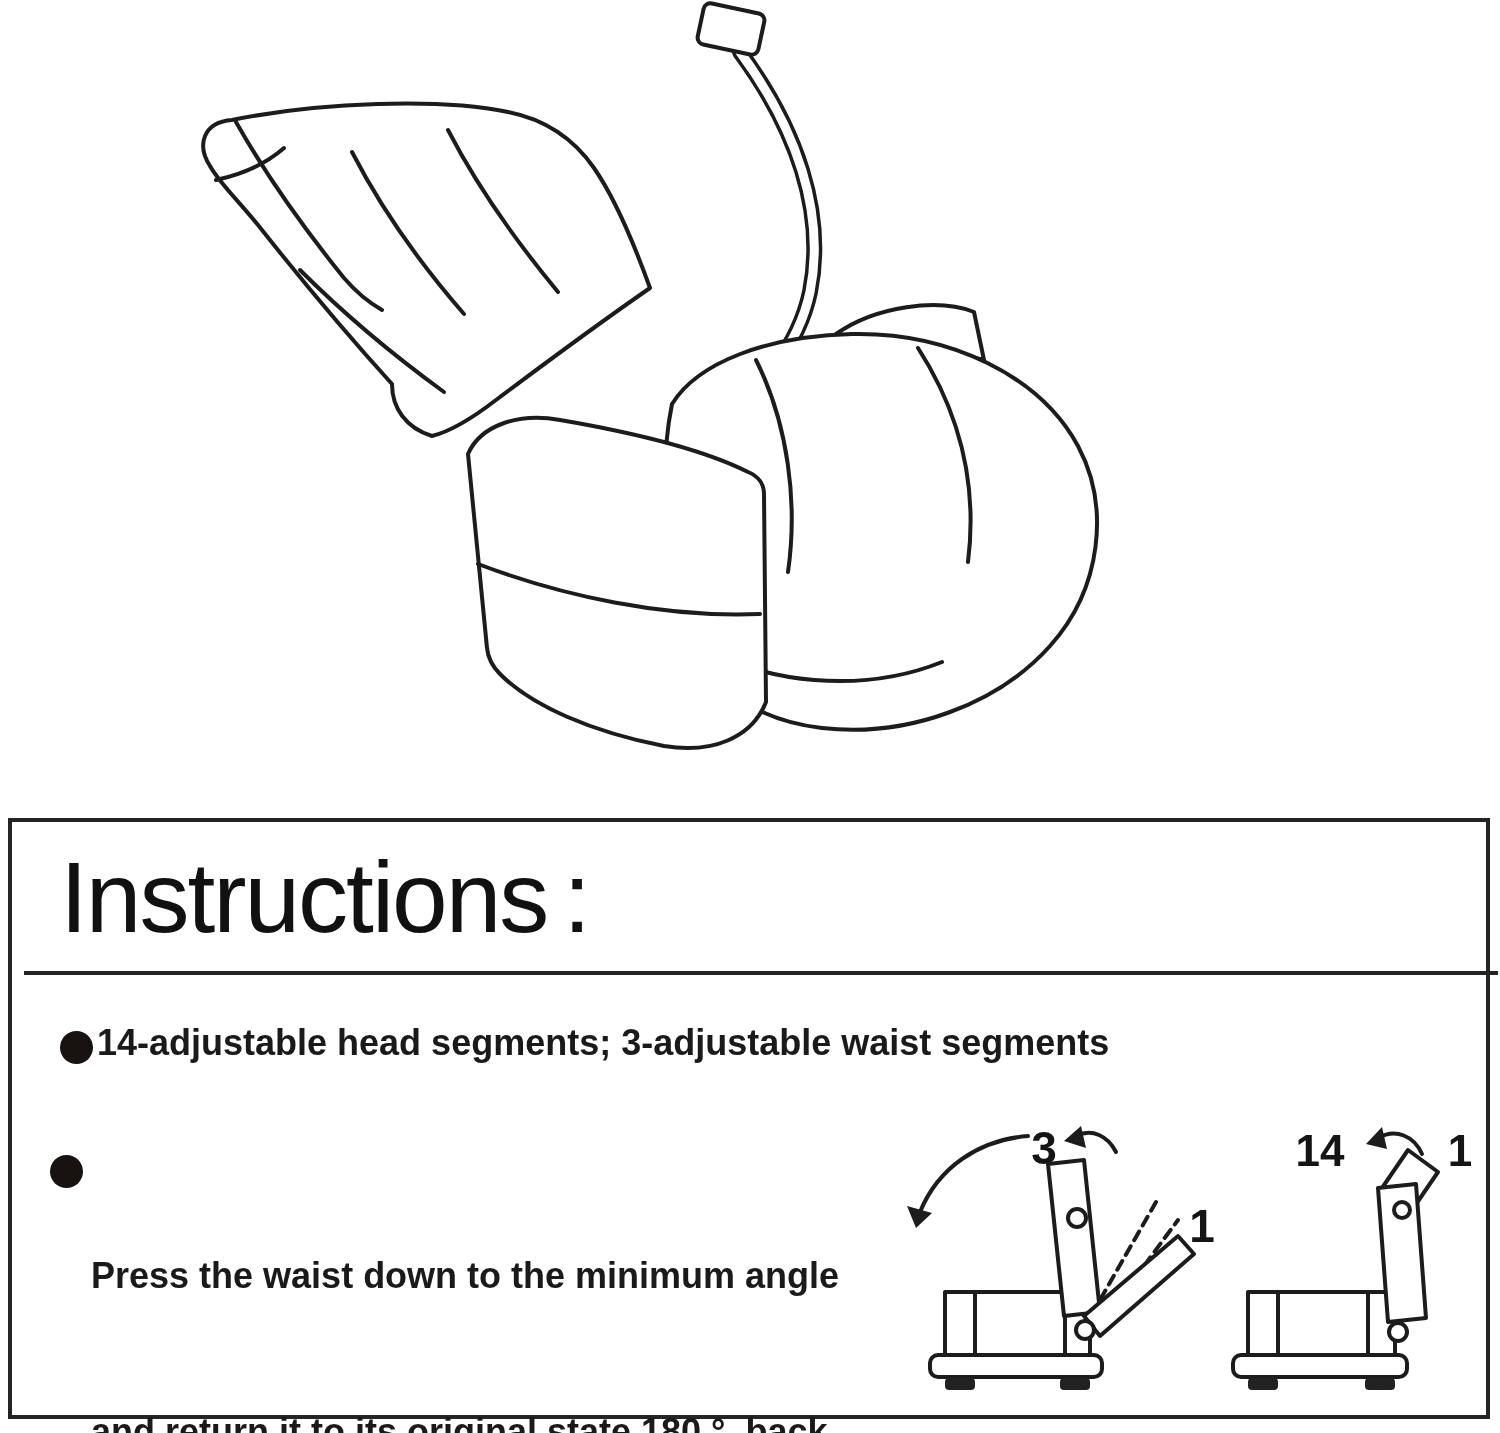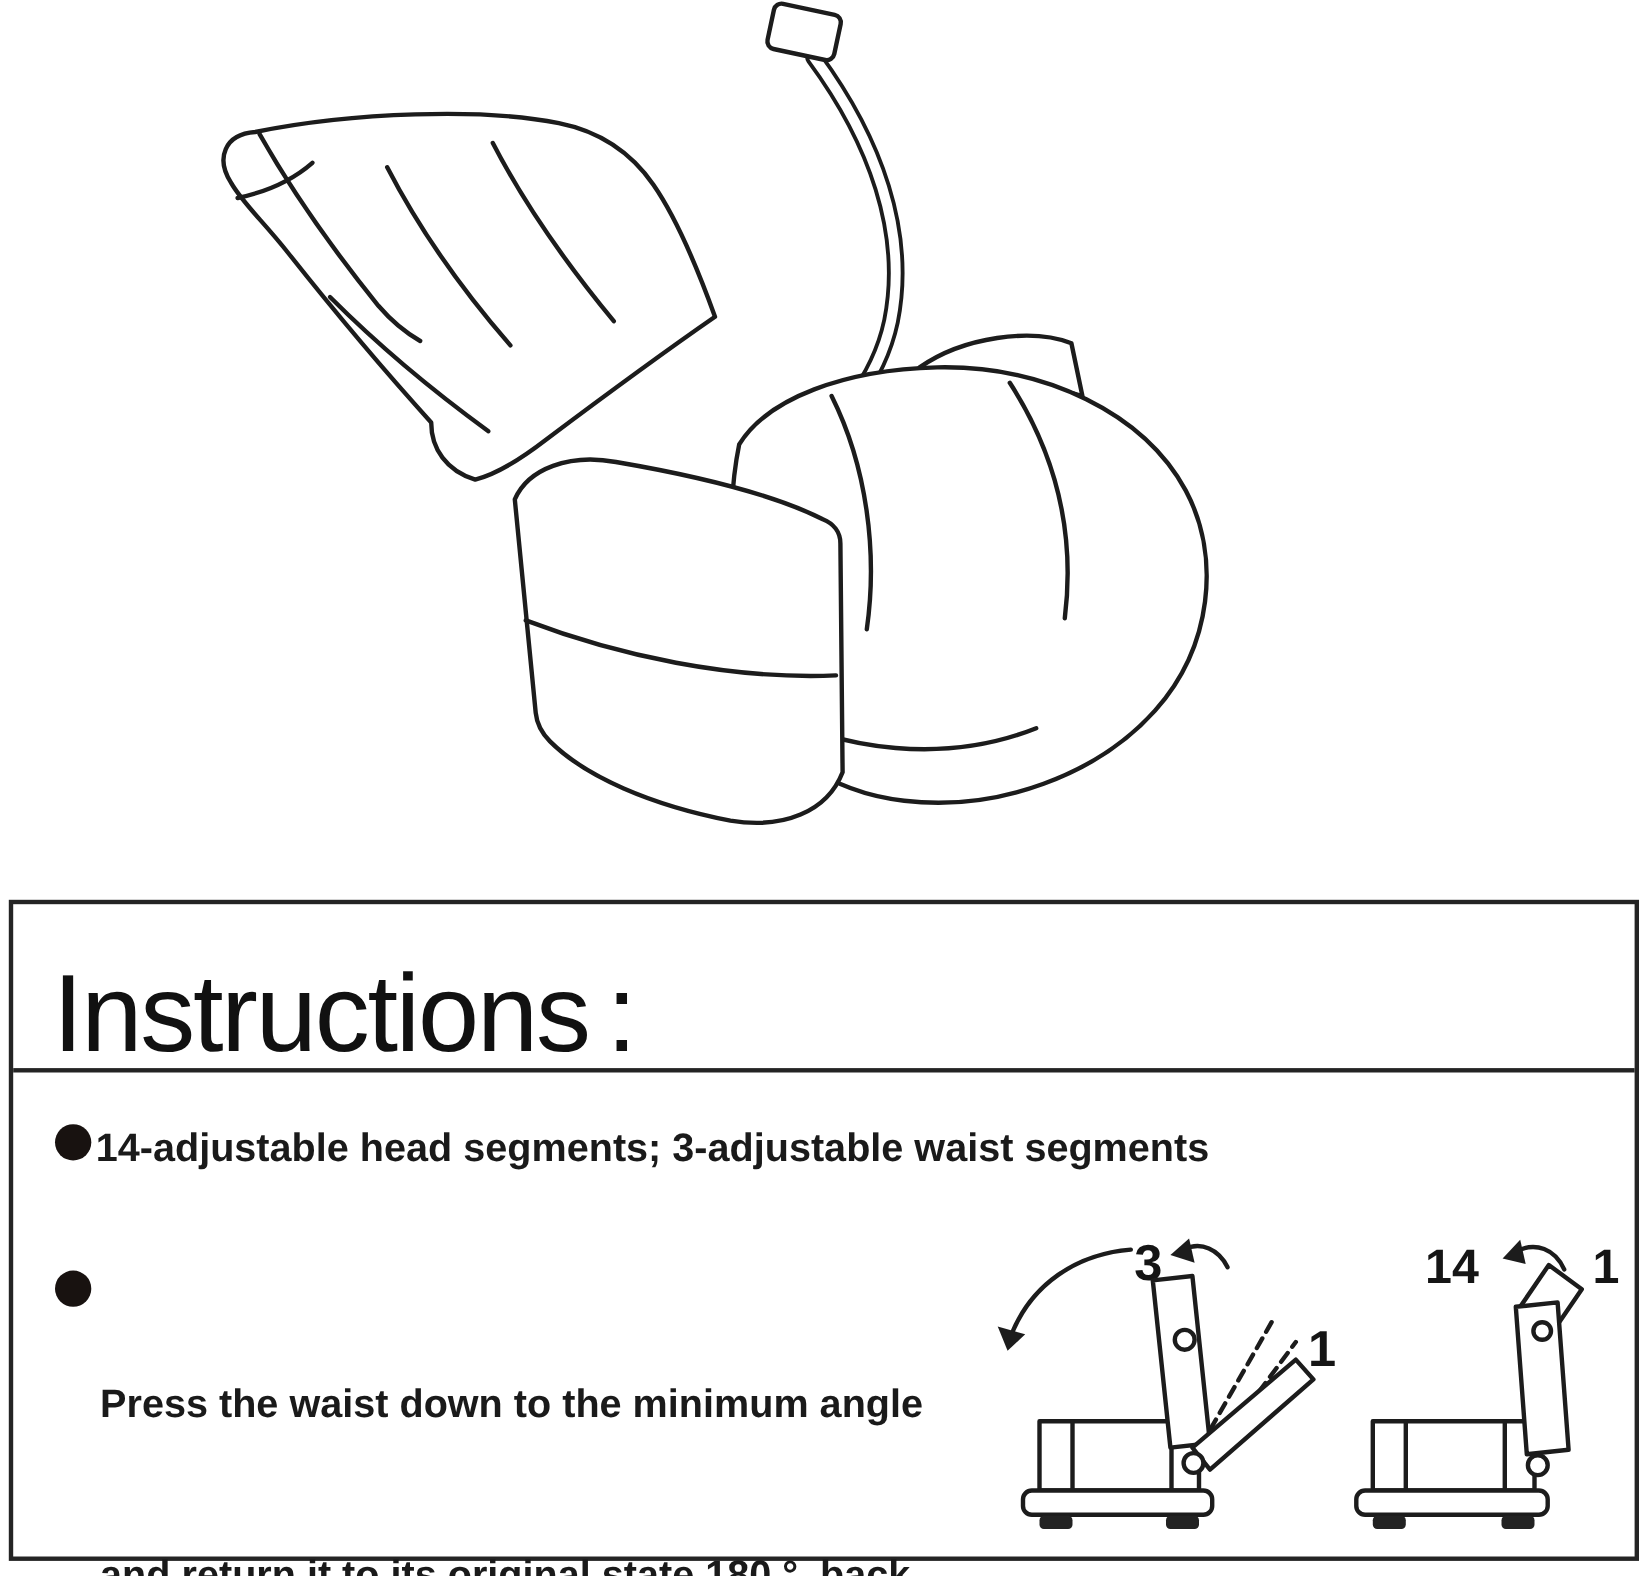--- a/index.html
+++ b/index.html
@@ -14,28 +14,28 @@
   
   .chair-wrap { position:absolute; left:0; top:0; width:1500px; height:812px; }
   .shape { fill:#ffffff; stroke:#1c1c1c; stroke-width:4; stroke-linejoin:round; stroke-linecap:round; }
   .ln    { fill:none;    stroke:#1c1c1c; stroke-width:4; stroke-linejoin:round; stroke-linecap:round; }
   .cable-out { fill:none; stroke:#1c1c1c; stroke-width:16; stroke-linecap:round; }
   .cable-in  { fill:none; stroke:#ffffff; stroke-width:9;  stroke-linecap:round; }
 
   
   .box { position:absolute; left:8px; top:818px; width:1482px; height:601px;
          border:4px solid #242424; background:#fff; }
-  .box-header { position:absolute; left:0; top:0; width:100%; height:153px;
-                border-bottom:4px solid #242424; display:flex; align-items:flex-end; padding-left:36px; }
+  .box-header { position:absolute; left:12px; top:0; width:100%; height:153px;
+                border-bottom:4px solid #242424; display:flex; align-items:center; padding-left:36px; }
   .title { font-size:100px; font-weight:400; letter-spacing:-2px; color:#111; line-height:1; }
   .title-colon { margin-left:16px; font-weight:400; }
 
   .bullet-row { position:absolute; display:flex; }
   .bullet-dot { width:33px; height:33px; border-radius:50%; background:#181210; flex:none; }
-  .b1 { left:38px; top:200px; align-items:flex-start; }
+  .b1 { left:48px; top:200px; align-items:flex-end; }
   .b1 .text { font-size:36px; font-weight:700; margin-left:4px; white-space:pre-wrap; }
   .b2 { left:38px; top:324px; align-items:flex-start; }
   .b2 .bullet-dot { margin-top:9px; }
   .b2 .lines { margin-left:8px; font-size:36px; font-weight:700; line-height:52px; white-space:pre-wrap; }
 
   .mini { position:absolute; left:866px; top:288px; width:606px; height:300px; }
   .mini text { font-family:"Liberation Sans","DejaVu Sans",sans-serif; font-weight:bold; fill:#151515; }
   .mini .dash { stroke-dasharray:10 7; }
   .mini .foot { fill:#222; stroke:none; }
   .mini .head { fill:#1c1c1c; stroke:none; }

